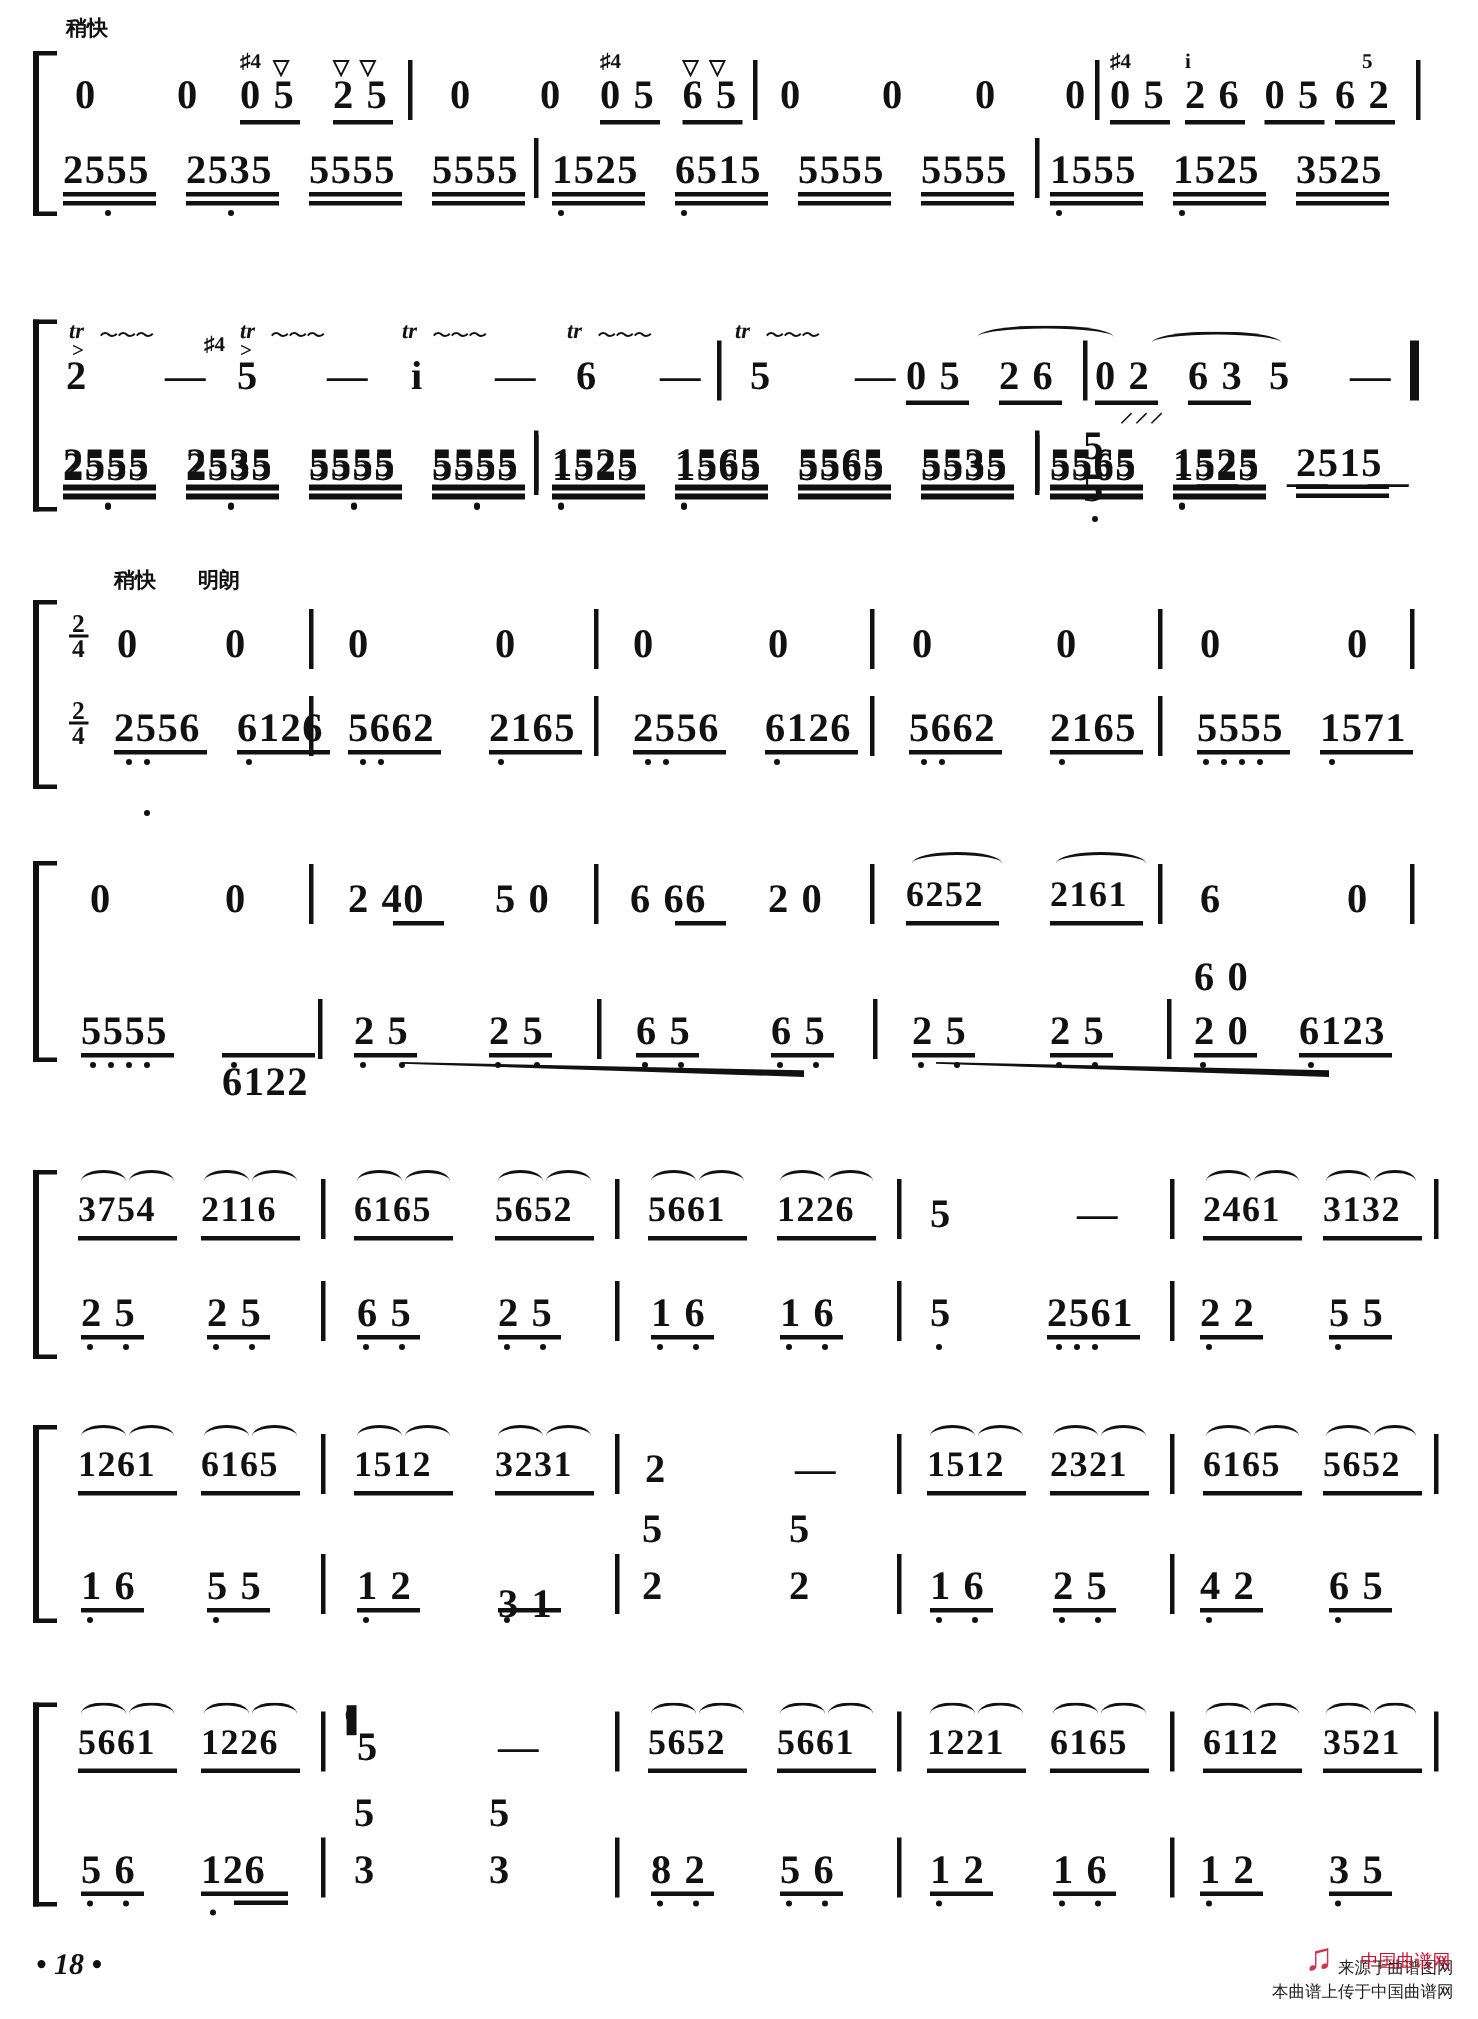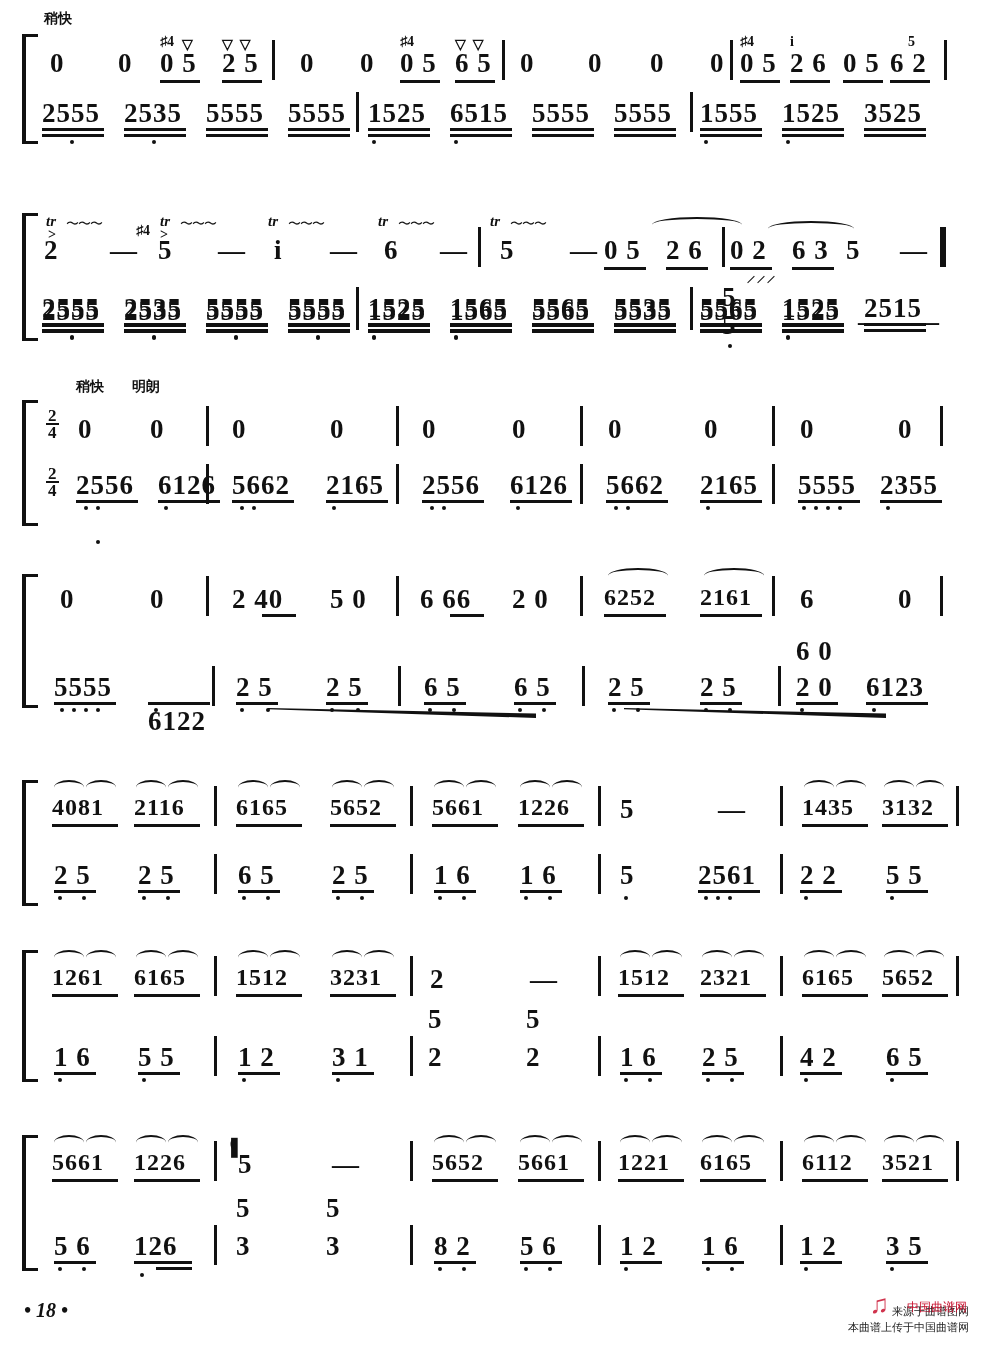--- a/index.html
+++ b/index.html
@@ -395,21 +395,21 @@
       <div class="dotlow" style="left:706px;top:42px;"></div>
       <div class="barline" style="left:772px;top:0px;height:40px;"></div>
 
       <div class="cell" style="left:798px;top:6px;">5555</div>
       <div class="beam" style="left:798px;top:36px;width:62px;"></div>
       <div class="dotlow" style="left:802px;top:42px;"></div>
       <div class="dotlow" style="left:814px;top:42px;"></div>
       <div class="dotlow" style="left:826px;top:42px;"></div>
       <div class="dotlow" style="left:838px;top:42px;"></div>
 
-      <div class="cell" style="left:880px;top:6px;">2355</div>
+      <div class="cell" style="left:880px;top:6px;">1571</div>
       <div class="beam" style="left:880px;top:36px;width:62px;"></div>
       <div class="dotlow" style="left:886px;top:42px;"></div>
     </div>
   </div>
 
   <div class="system" style="position:absolute;left:0;top:570px;width:985px;height:170px;">
     <div class="brace" style="left:22px;top:4px;height:128px;"></div>
 
     <div class="staff" style="position:absolute;left:0;top:4px;width:985px;">
       <div class="cell" style="left:60px;top:10px;">0</div>
@@ -494,21 +494,21 @@
     <div class="glissthick" style="left:268px;top:138px;width:268px;height:10px;clip-path:polygon(0 0,100% 55%,100% 100%,0 12%);"></div>
     <div class="glissthick" style="left:624px;top:138px;width:262px;height:10px;clip-path:polygon(0 0,100% 55%,100% 100%,0 12%);"></div>
   </div>
 
   <div class="system" style="position:absolute;left:0;top:770px;width:985px;height:150px;">
     <div class="brace" style="left:22px;top:10px;height:120px;"></div>
 
     <div class="staff" style="position:absolute;left:0;top:10px;width:985px;">
       <div class="slur" style="left:54px;top:0px;width:30px;"></div>
       <div class="slur" style="left:86px;top:0px;width:30px;"></div>
-      <div class="cell small" style="left:52px;top:14px;">4081</div>
+      <div class="cell small" style="left:52px;top:14px;">3754</div>
       <div class="beam" style="left:52px;top:44px;width:66px;"></div>
       <div class="slur" style="left:136px;top:0px;width:30px;"></div>
       <div class="slur" style="left:168px;top:0px;width:30px;"></div>
       <div class="cell small" style="left:134px;top:14px;">2116</div>
       <div class="beam" style="left:134px;top:44px;width:66px;"></div>
       <div class="barline" style="left:214px;top:6px;height:40px;"></div>
       <div class="slur" style="left:238px;top:0px;width:30px;"></div>
       <div class="slur" style="left:270px;top:0px;width:30px;"></div>
       <div class="cell small" style="left:236px;top:14px;">6165</div>
       <div class="beam" style="left:236px;top:44px;width:66px;"></div>
@@ -524,21 +524,21 @@
       <div class="slur" style="left:520px;top:0px;width:30px;"></div>
       <div class="slur" style="left:552px;top:0px;width:30px;"></div>
       <div class="cell small" style="left:518px;top:14px;">1226</div>
       <div class="beam" style="left:518px;top:44px;width:66px;"></div>
       <div class="barline" style="left:598px;top:6px;height:40px;"></div>
       <div class="cell" style="left:620px;top:14px;">5</div>
       <div class="cell" style="left:718px;top:14px;">—</div>
       <div class="barline" style="left:780px;top:6px;height:40px;"></div>
       <div class="slur" style="left:804px;top:0px;width:30px;"></div>
       <div class="slur" style="left:836px;top:0px;width:30px;"></div>
-      <div class="cell small" style="left:802px;top:14px;">1435</div>
+      <div class="cell small" style="left:802px;top:14px;">2461</div>
       <div class="beam" style="left:802px;top:44px;width:66px;"></div>
       <div class="slur" style="left:884px;top:0px;width:30px;"></div>
       <div class="slur" style="left:916px;top:0px;width:28px;"></div>
       <div class="cell small" style="left:882px;top:14px;">3132</div>
       <div class="beam" style="left:882px;top:44px;width:66px;"></div>
       <div class="endline" style="left:956px;top:6px;height:40px;"></div>
     </div>
 
     <div class="staff" style="position:absolute;left:0;top:84px;width:985px;">
       <div class="cell" style="left:54px;top:6px;">2 5</div>
@@ -646,21 +646,21 @@
 
       <div class="cell" style="left:138px;top:6px;">5 5</div>
       <div class="beam" style="left:138px;top:36px;width:42px;"></div>
       <div class="dotlow" style="left:142px;top:42px;"></div>
       <div class="barline" style="left:214px;top:0px;height:40px;"></div>
 
       <div class="cell" style="left:238px;top:6px;">1 2</div>
       <div class="beam" style="left:238px;top:36px;width:42px;"></div>
       <div class="dotlow" style="left:242px;top:42px;"></div>
 
-      <div class="cell" style="left:332px;top:6px;">3 1</div>
+      <div class="cell" style="left:332px;top:18px;">3 1</div>
       <div class="beam" style="left:332px;top:36px;width:42px;"></div>
       <div class="dotlow" style="left:336px;top:42px;"></div>
       <div class="barline" style="left:410px;top:0px;height:40px;"></div>
 
       <div class="cell" style="left:428px;top:-32px;">5</div>
       <div class="cell" style="left:428px;top:6px;">2</div>
       <div class="cell" style="left:526px;top:-32px;">5</div>
       <div class="cell" style="left:526px;top:6px;">2</div>
       <div class="barline" style="left:598px;top:0px;height:40px;"></div>
 

